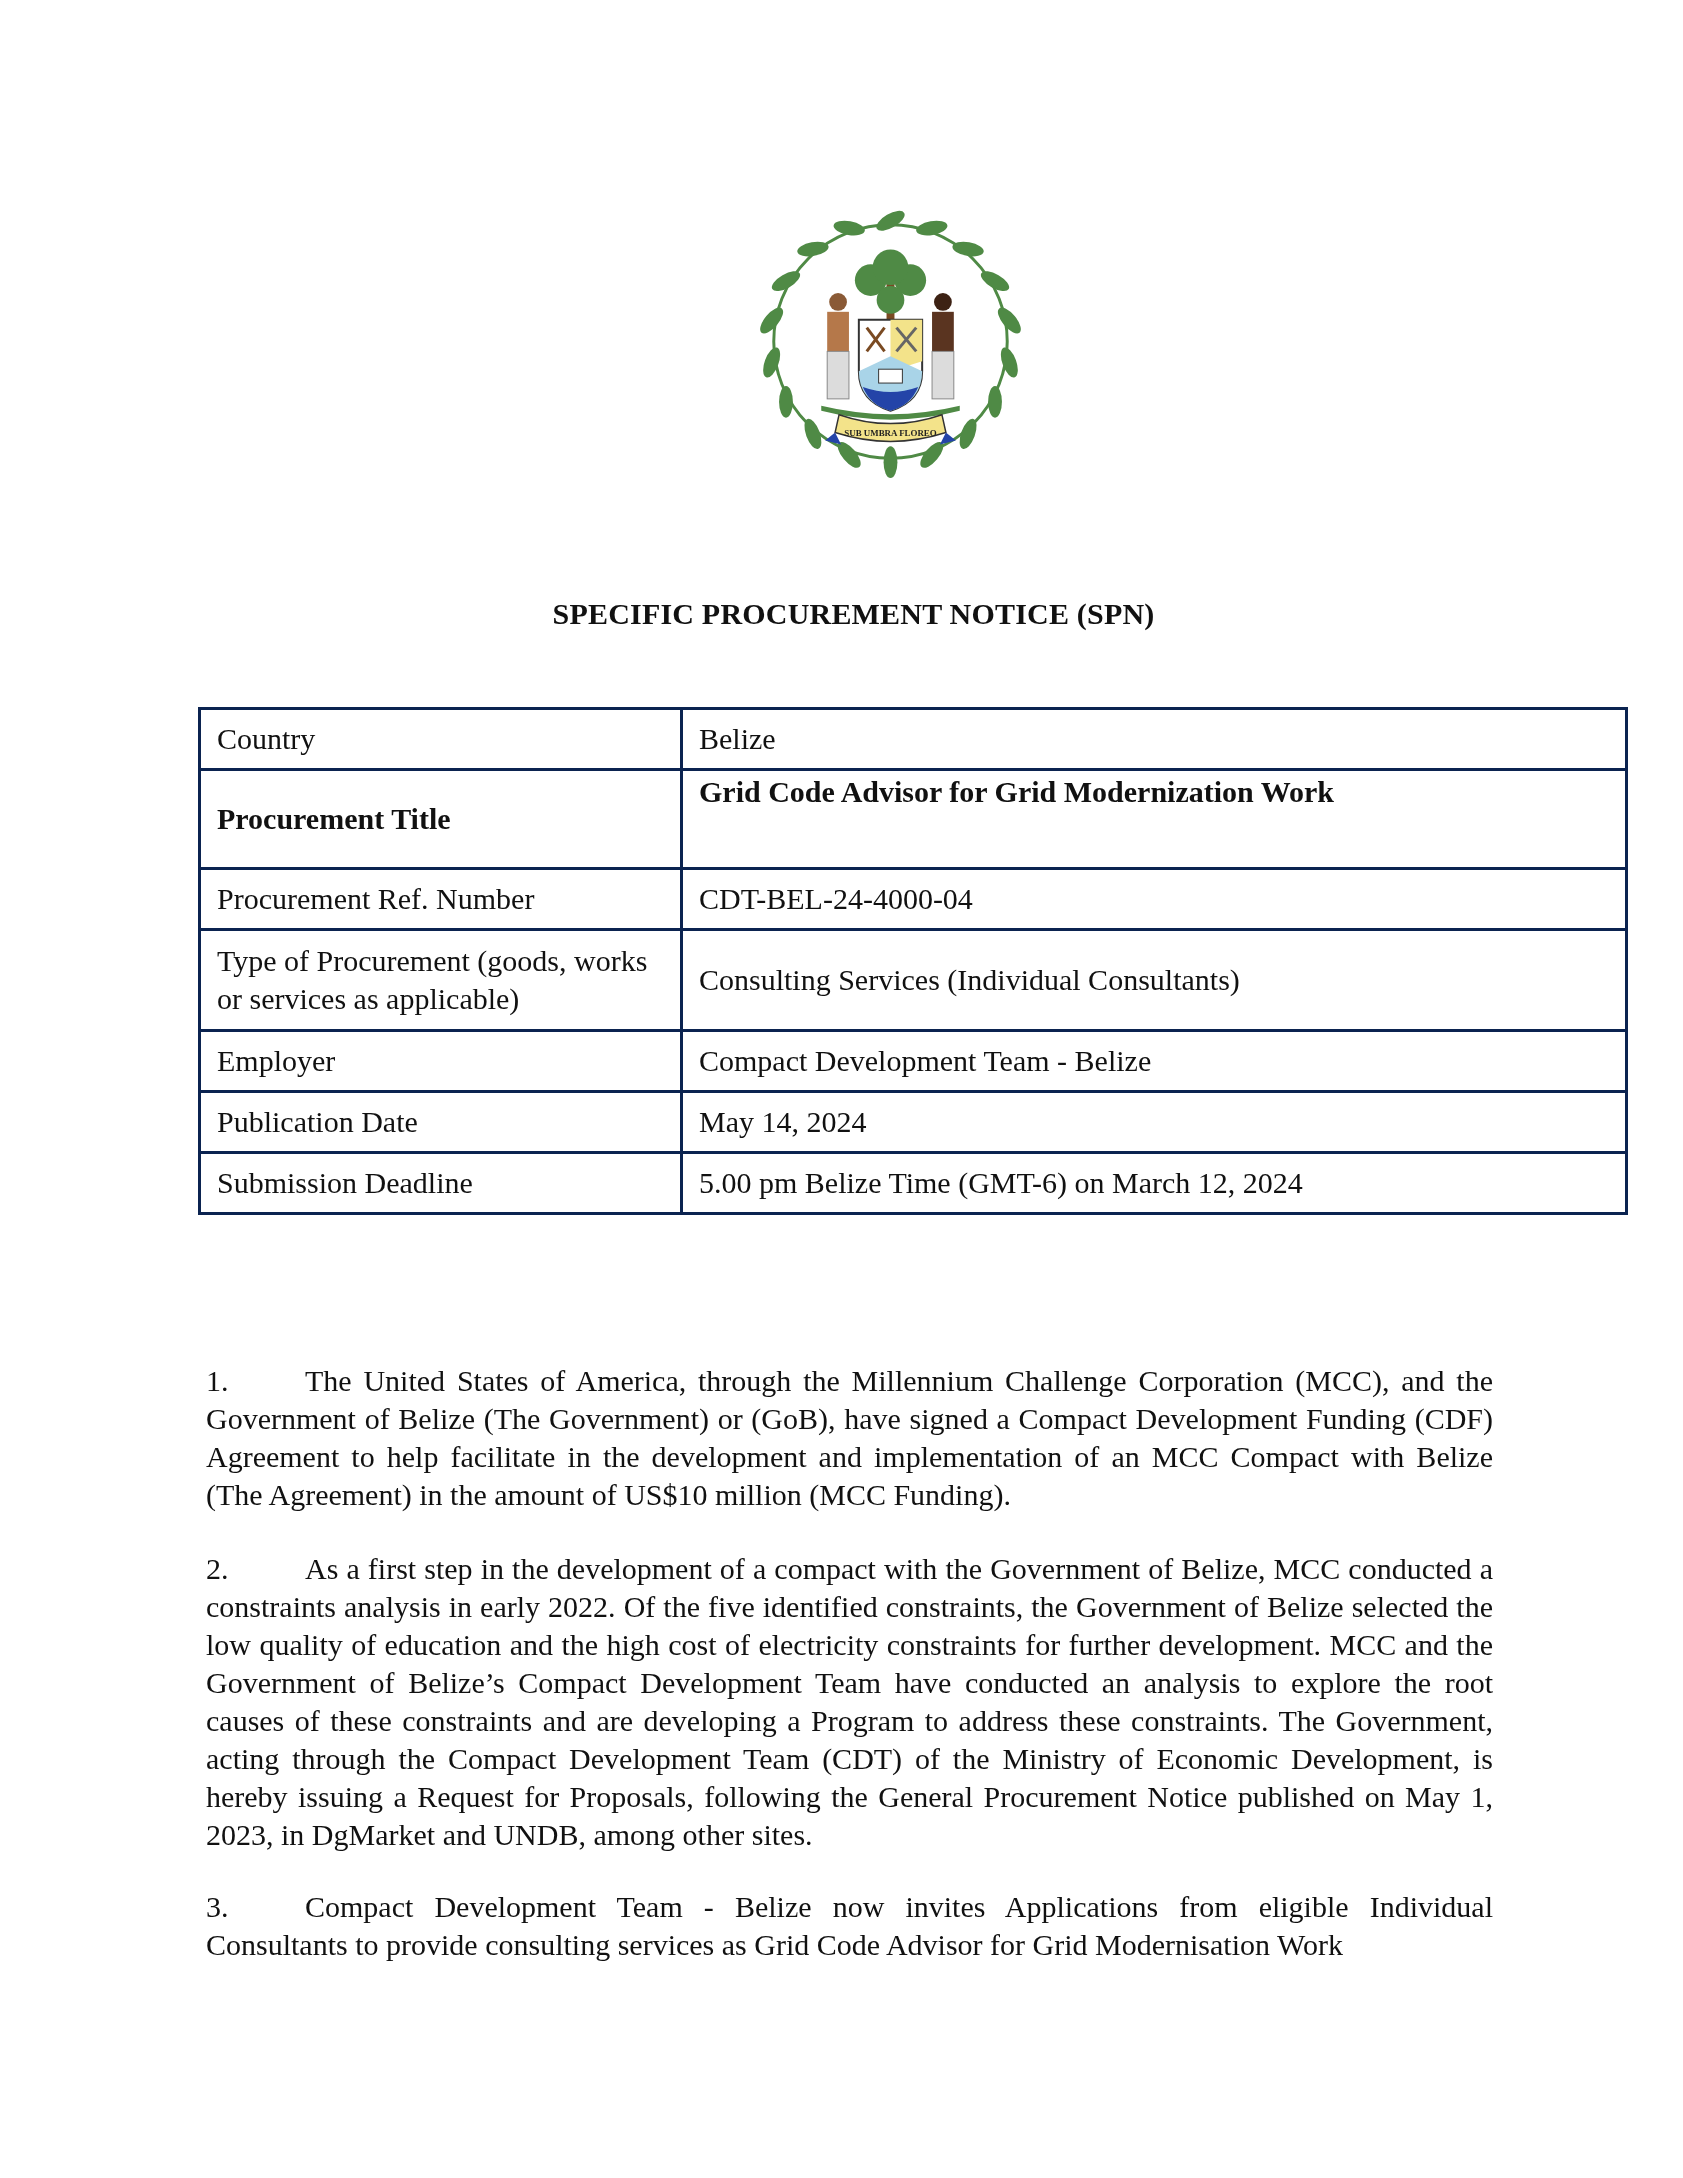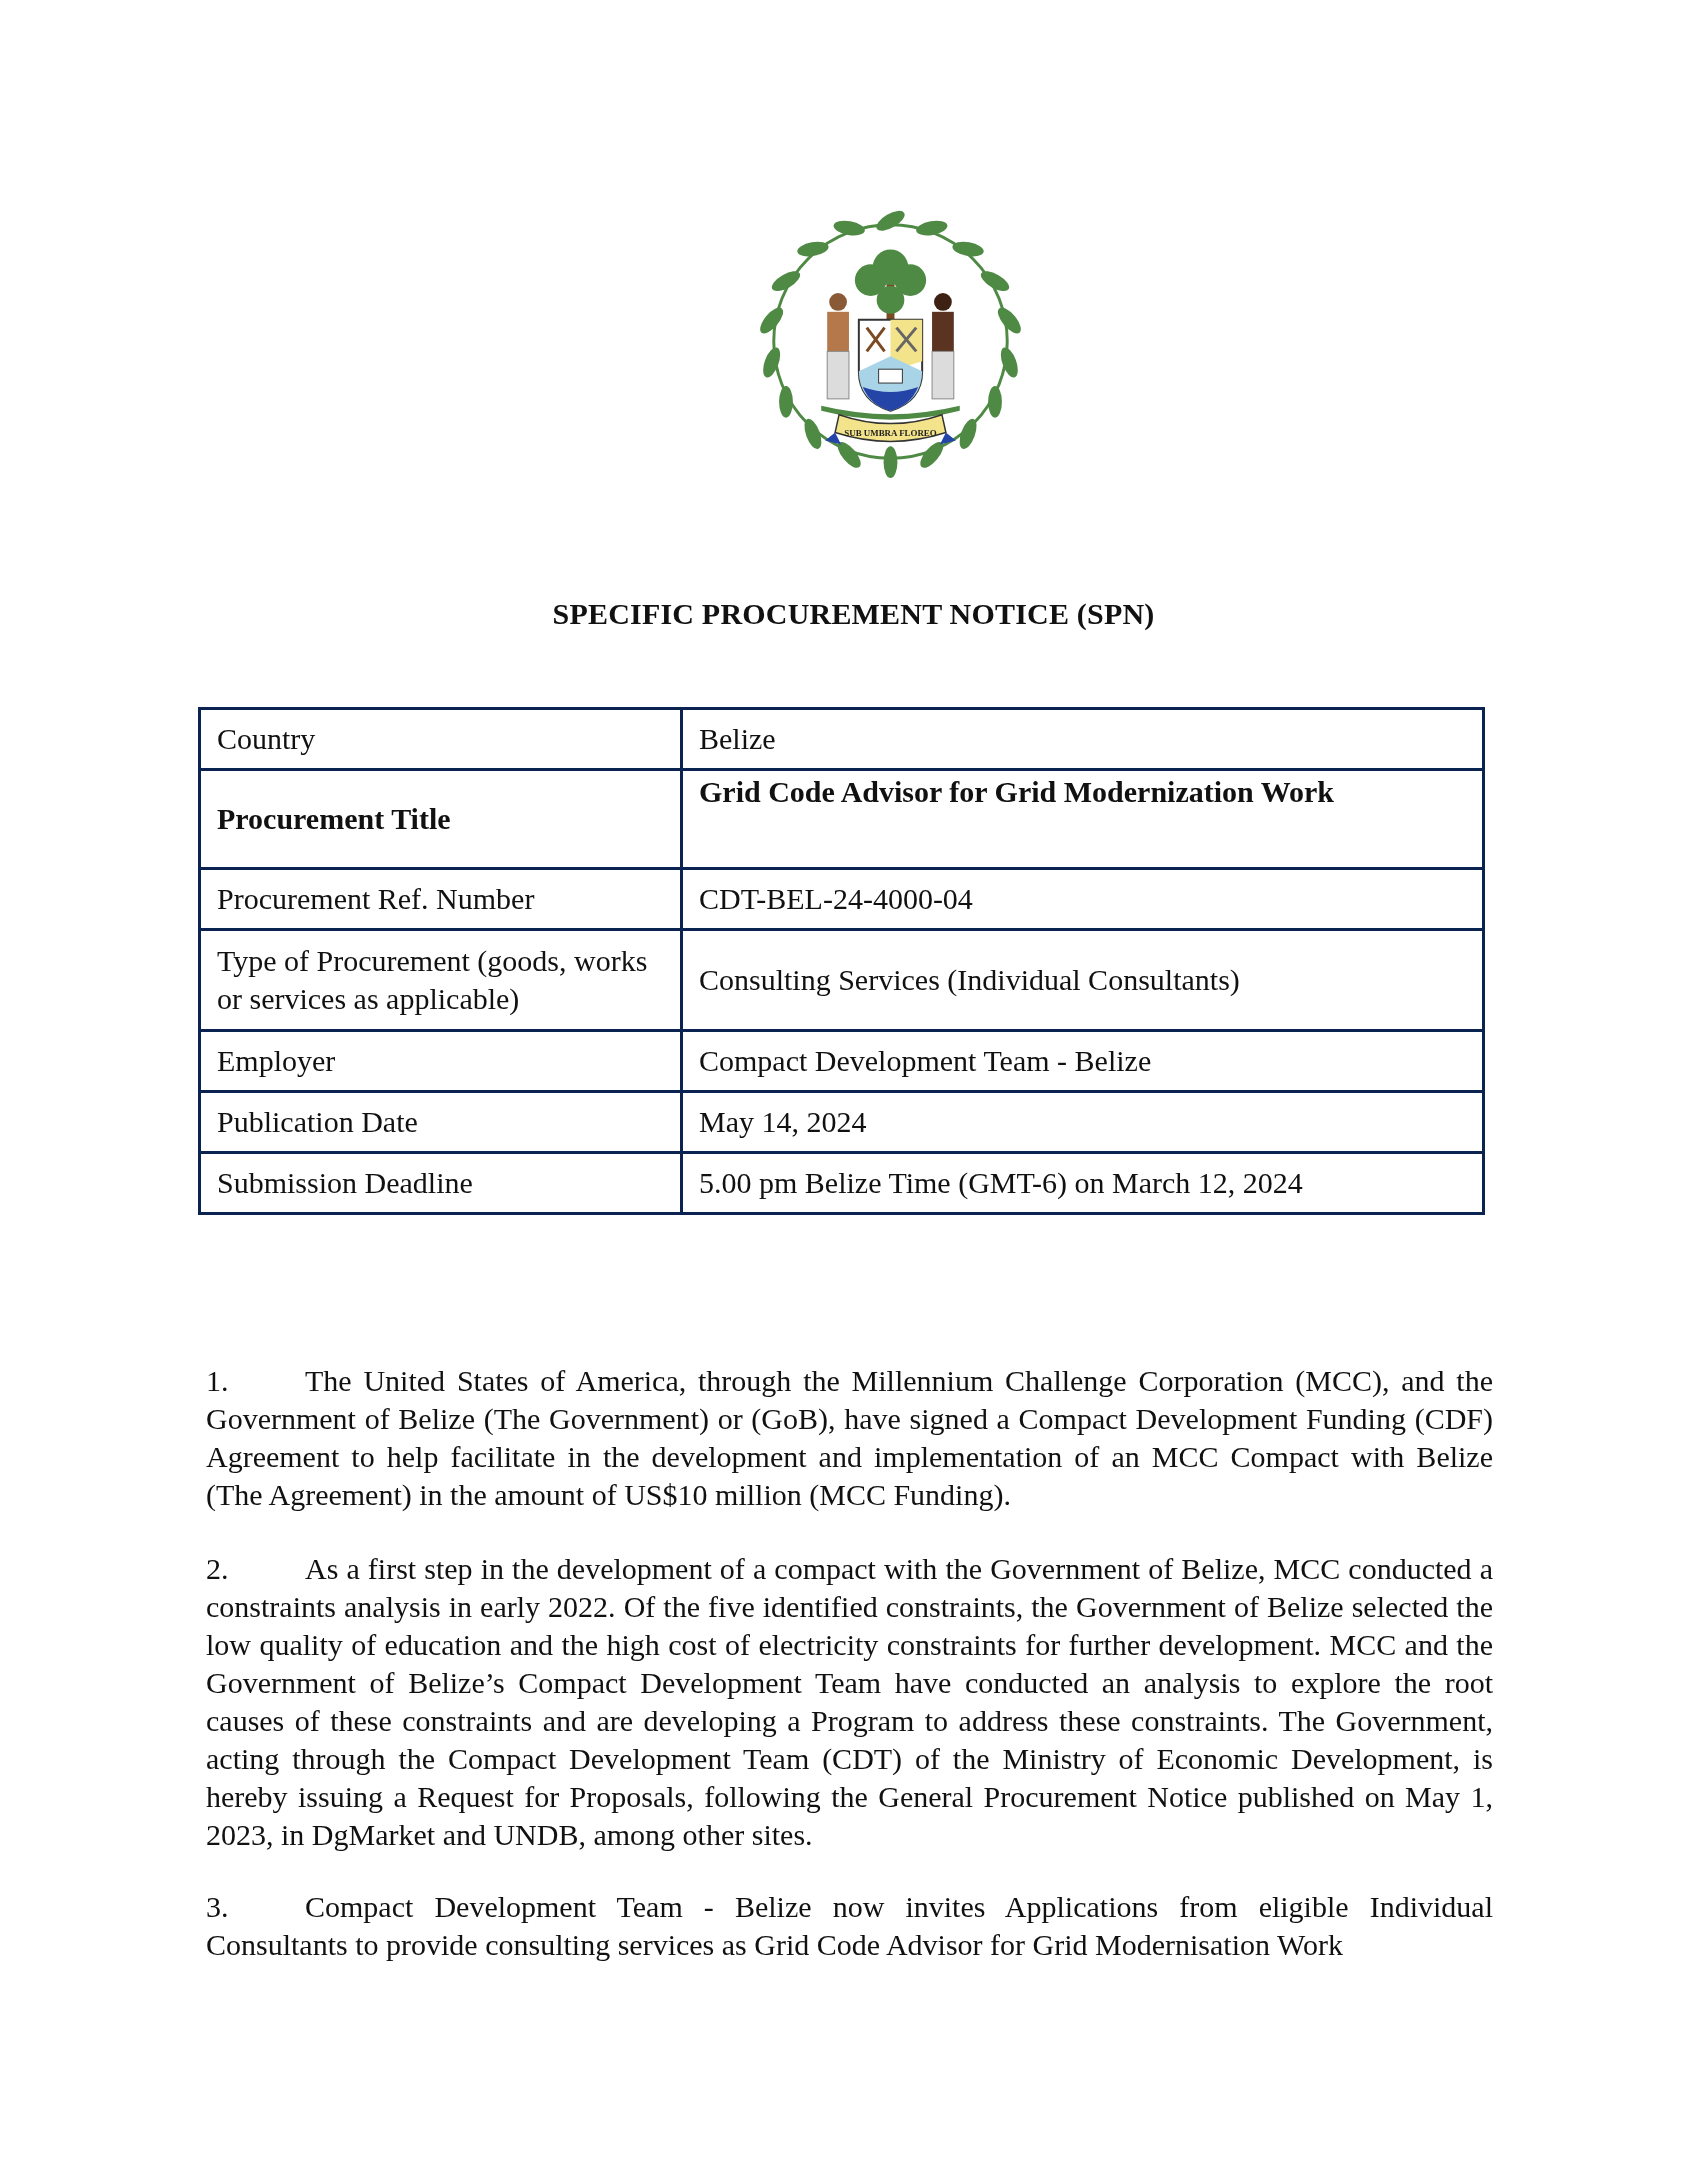--- a/index.html
+++ b/index.html
@@ -1,21 +1,21 @@
 <!DOCTYPE html>
 <html><head>
 <meta charset="utf-8">
 <style>
   html, body { margin: 0; padding: 0; background: #ffffff; }
   body { width: 1683px; height: 2178px; position: relative; overflow: hidden;
          font-family: "Liberation Serif", "DejaVu Serif", serif; color: #111; }
   .emblem { position: absolute; left: 752px; top: 203px; width: 277px; height: 277px; }
   .title { position: absolute; top: 597px; left: 12px; width: 1683px; text-align: center;
            font-weight: bold; font-size: 30px; letter-spacing: 0.2px; }
-  table.info { position: absolute; top: 707px; left: 198px; width: 1287px;
+  table.info { position: absolute; top: 707px; left: 198px; width: 1430px;
                border-collapse: collapse; font-size: 30px; }
   table.info td { border: 3px solid #0b2350; padding: 0 16px; vertical-align: middle; }
   table.info td.k { width: 447px; }
   table.info tr { height: 61px; }
   table.info tr.tall { height: 99px; font-weight: bold; }
   table.info tr.tall td.v { vertical-align: top; padding-top: 4px; }
   .para { position: absolute; left: 198px; width: 1287px; font-size: 30px;
           line-height: 38px; text-align: justify; margin-left: 8px; }
   .num { display: inline-block; width: 99px; }
 </style>

